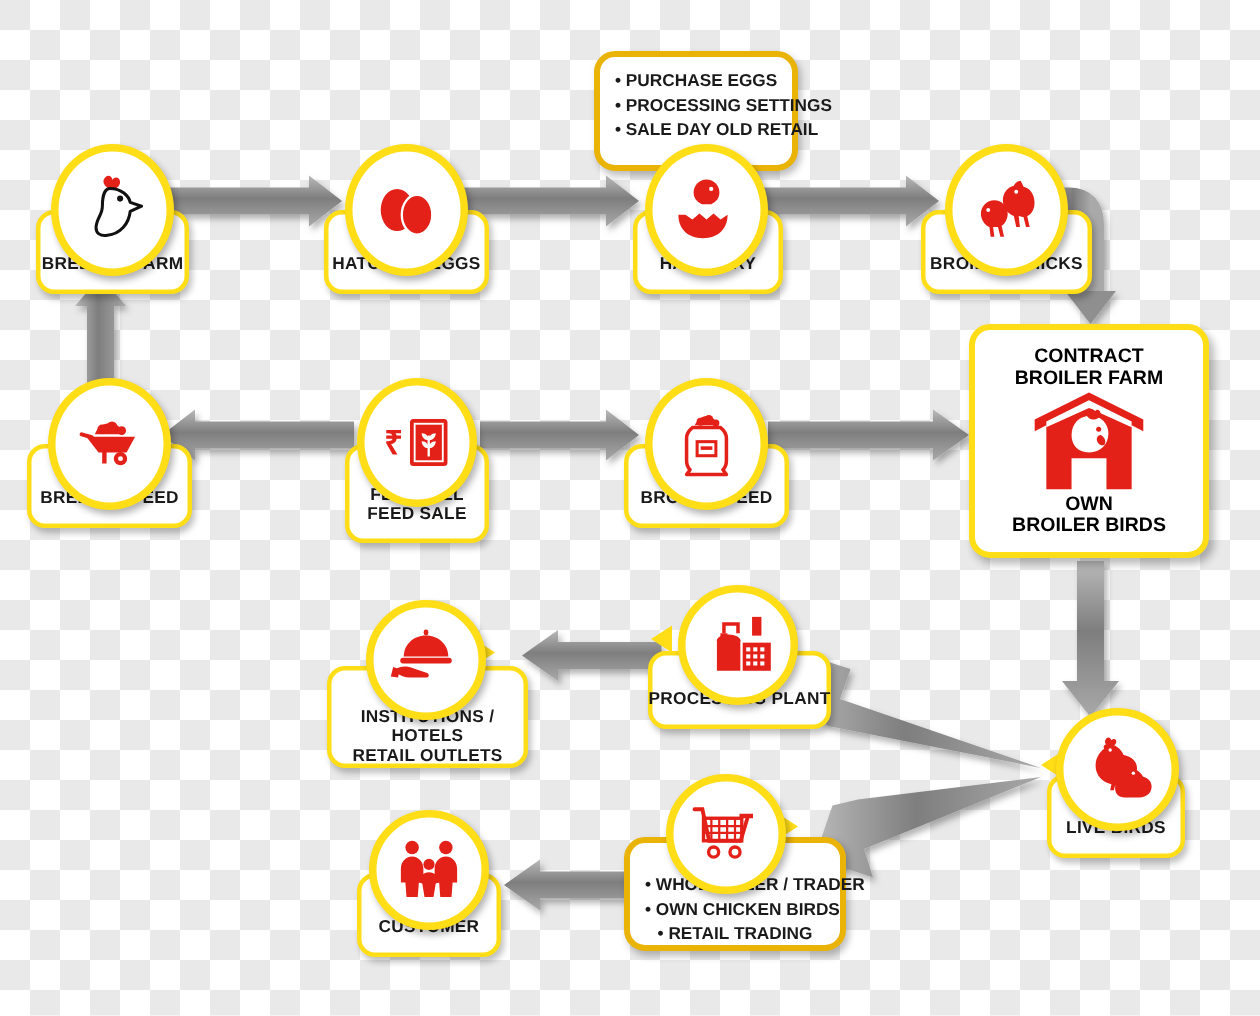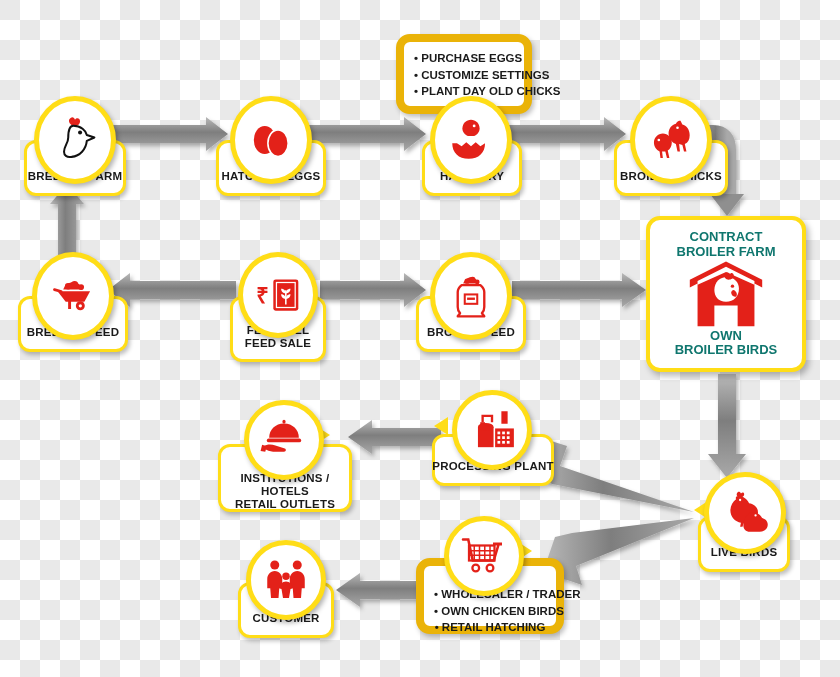--- a/index.html
+++ b/index.html
@@ -55,21 +55,21 @@
   .tab.left{
     border-left:none;
     border-right:14px solid #FFDD17;
   }
   .ico{display:block;}
 
   
   .callout{
     position:absolute;
     background:#ffffff;
-    border:8px solid #eab308;
+    border:4px solid #eab308;
     border-radius:14px;
     box-sizing:border-box;
     box-shadow:2px 3px 5px rgba(0,0,0,.25);
     padding:8px 10px 14px 10px;
     z-index:2;
   }
   .callout ul{margin:0;padding:0;list-style:none;}
   .callout li{
     color:#1a1a1a;font-weight:bold;
     font-size:11.5px;line-height:1.45;
@@ -83,21 +83,21 @@
     background:#fff;
     border:4px solid #FFDD17;
     border-radius:14px;
     box-sizing:border-box;
     box-shadow:3px 4px 6px rgba(0,0,0,.28);
     display:flex;flex-direction:column;align-items:center;justify-content:space-between;
     padding:10px 6px 10px 6px;
     z-index:2;
   }
   .panel-t,.panel-b{
-    text-align:center;font-weight:bold;color:#0f766e;
+    text-align:center;font-weight:bold;color:#000000;
     font-size:13px;line-height:1.12;white-space:pre-line;
   }
 </style>
 </head>
 <body>
 
 <div id="stage">
 
   <svg class="wires" viewBox="0 0 840 677">
     <defs>
@@ -143,22 +143,22 @@
 
       <polygon fill="url(#gx)" points="441,428 372,428 372,420 348,437 372,454 372,446 441,446"></polygon>
 
       <polygon fill="url(#gx)" points="424,581 360,581 360,573 336,590 360,607 360,599 424,599"></polygon>
     </g>
   </svg>
 
   <div class="callout" style="left:396px;top:34px;width:136px;height:80px;">
     <ul>
       <li>PURCHASE EGGS</li>
-      <li>CUSTOMIZE SETTINGS</li>
-      <li>PLANT DAY OLD CHICKS</li>
+      <li>PROCESSING SETTINGS</li>
+      <li>SALE DAY OLD RETAIL</li>
     </ul>
   </div>
 
   <div class="node" style="left:14px;top:96px;">
     <div class="plate" style="left:10px;top:44px;width:102px;height:56px;"></div>
     <div class="plate-label" style="top:74px;width:122px;font-size:11.5px;">BREEDER FARM</div>
     <div class="tab" style="left:84px;top:29px;"></div>
     <div class="badge oval" style="left:20px;top:0px;width:82px;height:88px;">
       <svg class="ico" viewBox="0 0 64 64" width="54" height="54">
         <path fill="#E32119" d="M25 8c2-4 6-4 7 0 2-3 6-2 6 2 0 3-3 5-6 6-4-1-8-4-7-8z"></path>
@@ -333,21 +333,21 @@
         <path fill="#E32119" d="M4 38l-2 8 6 1 2-7z"></path>
       </svg>
     </div>
   </div>
 
   <div class="node" style="left:416px;top:516px;">
     <div class="callout" style="left:0px;top:42px;width:148px;height:76px;padding-top:20px;">
       <ul>
         <li>WHOLESALER / TRADER</li>
         <li>OWN CHICKEN BIRDS</li>
-        <li>RETAIL HATCHING</li>
+        <li>RETAIL TRADING</li>
       </ul>
     </div>
     <div class="tab" style="left:102px;top:26px;"></div>
     <div class="badge" style="left:28px;top:0px;width:80px;height:80px;">
       <svg class="ico" viewBox="0 0 64 64" width="48" height="48">
         <path fill="none" stroke="#E32119" stroke-width="3.4" stroke-linecap="round" d="M4 10h7l6 28h28l6-20"></path>
         <rect x="12" y="18" width="34" height="20" fill="none" stroke="#E32119" stroke-width="3"></rect>
         <g stroke="#E32119" stroke-width="2">
           <path d="M12 25h34M12 31h34M19 18v20M26 18v20M33 18v20M40 18v20"></path>
         </g>

